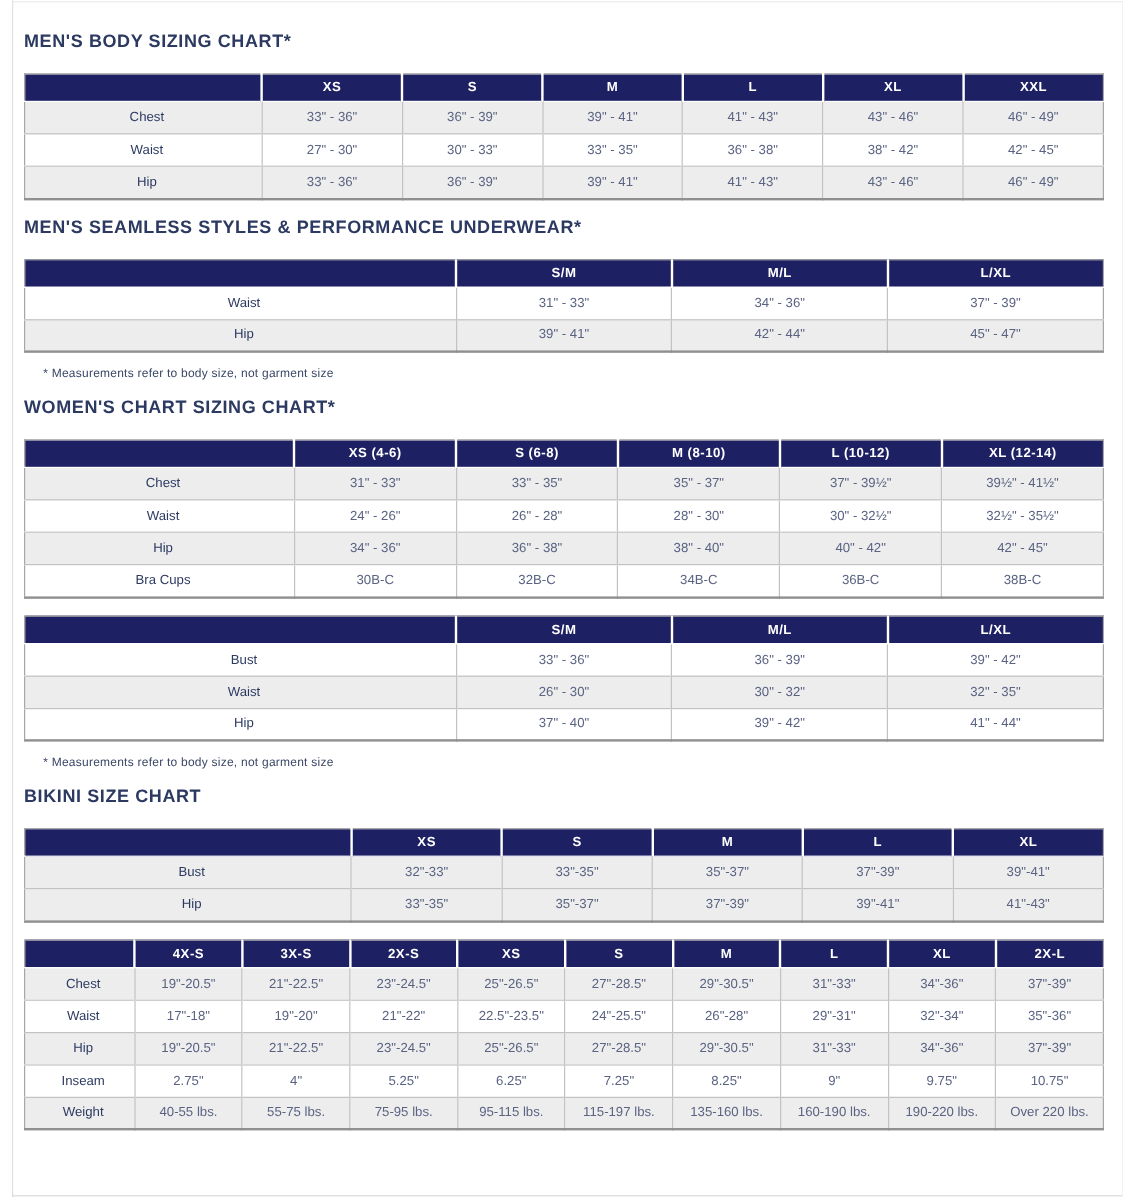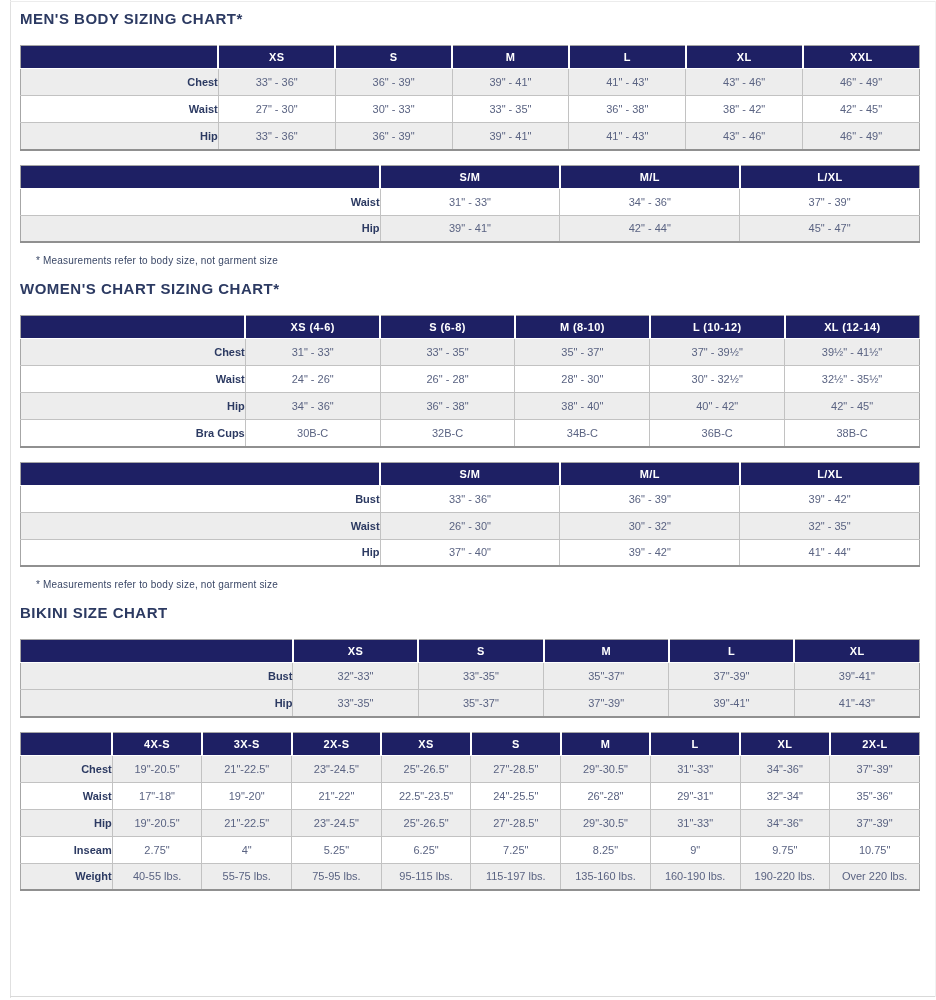--- a/index.html
+++ b/index.html
@@ -13,21 +13,21 @@
   }
   .edge { position: absolute; background: #e0e0e0; }
   .edge-left   { left: 10px; top: 0; width: 1px; height: 998px; }
   .edge-top    { left: 10px; right: 0; top: 1px; height: 1px; background: #ececec; }
   .edge-bottom { left: 10px; right: 0; top: 996px; height: 1px; background: #d9d9d9; }
   .edge-right  { right: 0; top: 1px; width: 1px; height: 996px; background: #f1f1f1; }
 
   main { padding: 10px 16px 0 20px; }
 
   section.chart-section { margin-top: 14px; }
-  section.chart-section:first-child { margin-top: 0; }
+  section.chart-section:first-child { margin-top: 16px; }
 
   h2.section-title {
     margin: 0 0 18px 0;
     font-size: 15px;
     line-height: 17px;
     font-weight: bold;
     letter-spacing: 0.5px;
     color: #2c3a62;
   }
 
@@ -55,23 +55,23 @@
     height: 27px;
     padding: 0;
     font-size: 11px;
     color: #5a6382;
     text-align: center;
     background: #ffffff;
     border-top: 1px solid #c2c2c2;
     border-left: 1px solid #c2c2c2;
   }
   table.sizing-table tbody td:first-child {
-    text-align: right;
+    text-align: center;
     padding-left: 6px;
-    font-weight: bold;
+    font-weight: normal;
     color: #2c3a62;
     border-left: none;
   }
   table.sizing-table tbody tr.shaded td { background: #ededed; }
 
   p.footnote {
     margin: 12px 0 4px 16px;
     font-size: 10px;
     letter-spacing: 0.2px;
     color: #3a4766;
@@ -136,20 +136,21 @@
             <td>39" - 41"</td>
             <td>41" - 43"</td>
             <td>43" - 46"</td>
             <td>46" - 49"</td>
           </tr>
         </tbody>
       </table>
   </section>
 
   <section class="chart-section">
+    <h2 class="section-title">MEN'S SEAMLESS STYLES &amp; PERFORMANCE UNDERWEAR*</h2>
     <table class="sizing-table">
         <colgroup>
           <col style="width: 40%;">
           <col style="width: 20%;">
           <col style="width: 20%;">
           <col style="width: 20%;">
         </colgroup>
         <thead>
           <tr>
             <th></th>

